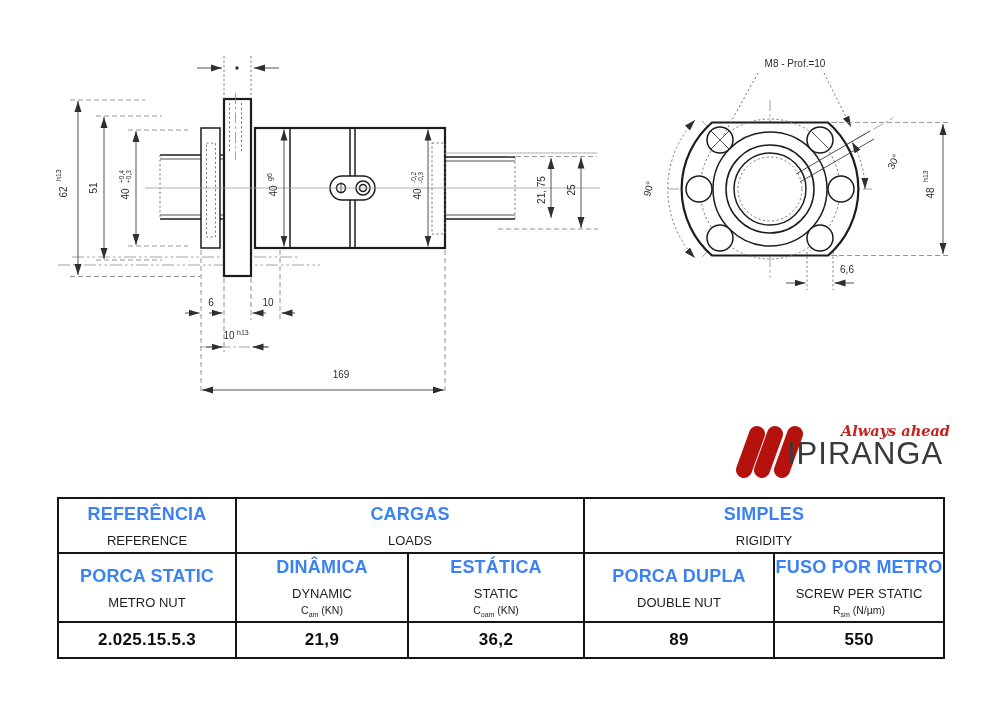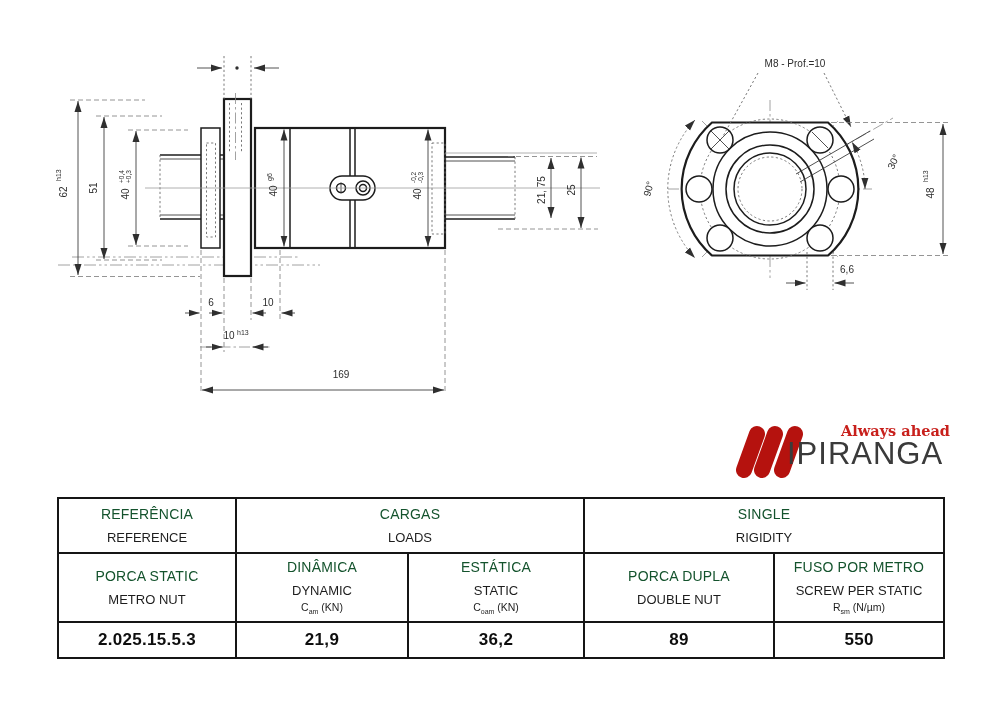--- a/index.html
+++ b/index.html
@@ -18,26 +18,26 @@
   .cdot{stroke:#8a8a8a;stroke-width:0.8;stroke-dasharray:11 3 2.5 3;fill:none;}
   .ph  {stroke:#8a8a8a;stroke-width:0.8;stroke-dasharray:12 3 2.5 3 2.5 3;fill:none;}
   .dt  {font:10px "Liberation Sans",sans-serif;fill:#2d2d2d;}
   .st  {font:7px "Liberation Sans",sans-serif;fill:#2d2d2d;}
   .tt  {font:6.5px "Liberation Sans",sans-serif;fill:#2d2d2d;}
 
   
   .logo{position:absolute;left:733px;top:421px;width:215px;height:62px;}
   .logo-mark{position:absolute;left:0;top:4px;}
   .logo-name{position:absolute;left:54px;top:15px;font-size:31px;letter-spacing:1px;color:#3a3a3a;font-weight:400;}
-  .logo-tagline{position:absolute;left:108px;top:1px;font-family:"DejaVu Serif",serif;font-weight:bold;font-size:14.5px;color:#c8201c;white-space:nowrap;}
+  .logo-tagline{position:absolute;left:108px;top:1px;font-family:"DejaVu Serif",serif;font-style:italic;font-weight:bold;font-size:14.5px;color:#c8201c;white-space:nowrap;}
 
   
   table.spec{position:absolute;left:57px;top:497px;width:886px;border-collapse:collapse;table-layout:fixed;}
   table.spec td{border:2.5px solid #151515;text-align:center;vertical-align:middle;padding:0;background:#ffffff;}
-  .h-pt{font-weight:normal;font-size:14px;color:#14532d;letter-spacing:0.2px;}
+  .h-pt{font-weight:bold;font-size:18px;color:#3b82f6;letter-spacing:0.2px;}
   .h-en{font-size:13px;color:#1d1d1d;margin-top:8px;}
   .h-sym{font-size:10.5px;color:#1d1d1d;margin-top:3px;}
   .h-sym sub{font-size:7px;}
   .val{font-weight:bold;font-size:17px;color:#0e0e0e;letter-spacing:0.3px;}
 </style>
 </head>
 <body>
 
 <svg id="drawing" width="1000" height="492" viewBox="0 0 1000 492" xmlns="http://www.w3.org/2000/svg">
   <defs>
@@ -294,21 +294,21 @@
       <tr style="height:55px">
     <td>
       <div class="h-pt">REFERÊNCIA</div>
       <div class="h-en">REFERENCE</div>
     </td>
     <td colspan="2">
       <div class="h-pt">CARGAS</div>
       <div class="h-en">LOADS</div>
     </td>
     <td colspan="2">
-      <div class="h-pt">SINGLE</div>
+      <div class="h-pt">SIMPLES</div>
       <div class="h-en">RIGIDITY</div>
     </td>
   </tr>
   <tr style="height:69px">
     <td>
       <div class="h-pt">PORCA STATIC</div>
       <div class="h-en">METRO NUT</div>
     </td>
     <td>
       <div class="h-pt">DINÂMICA</div>

